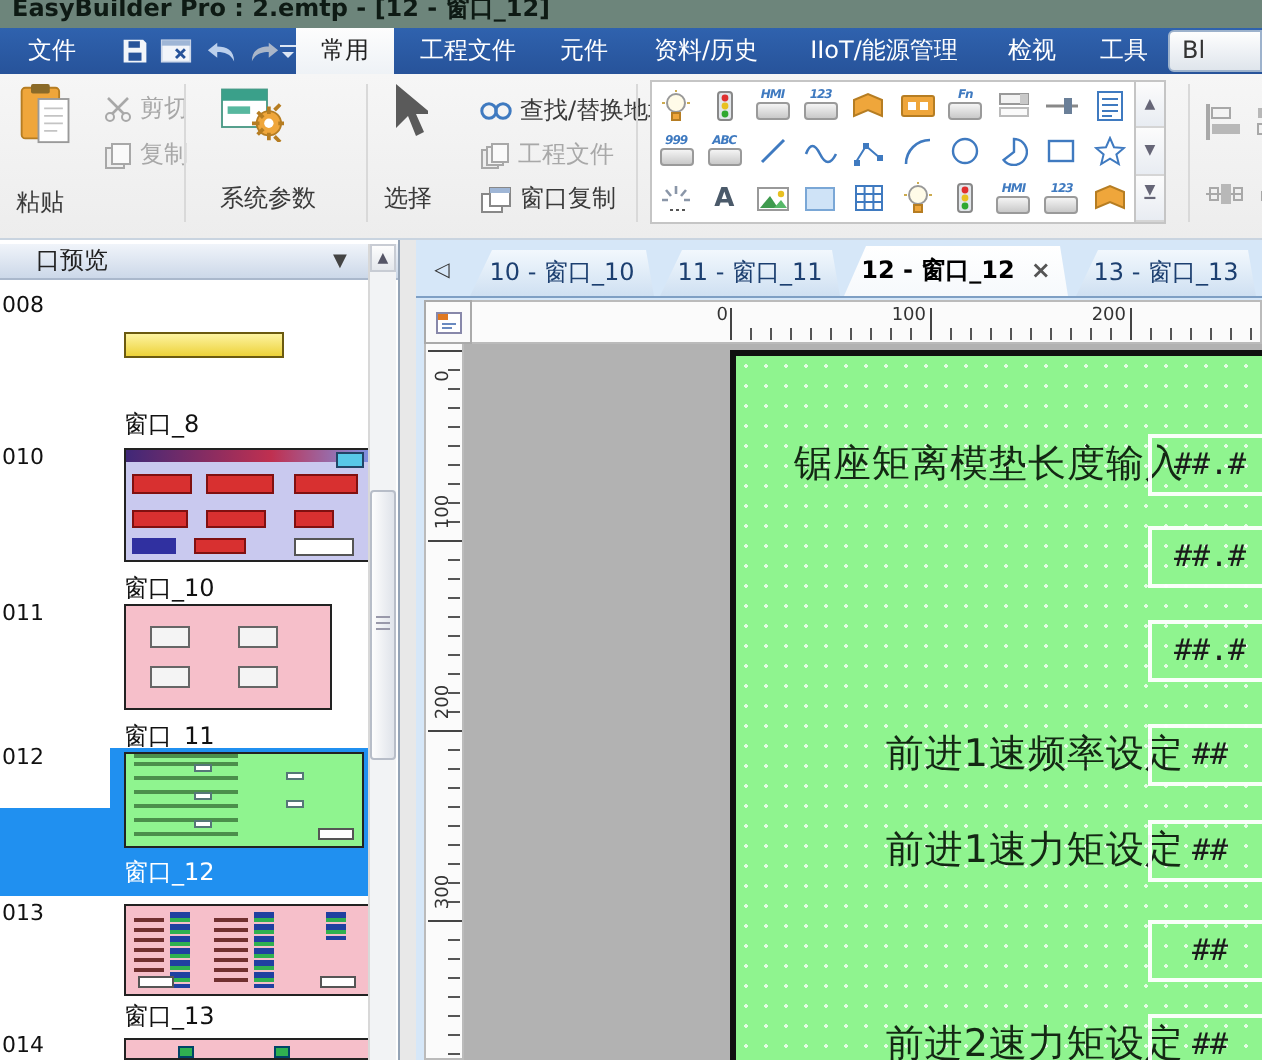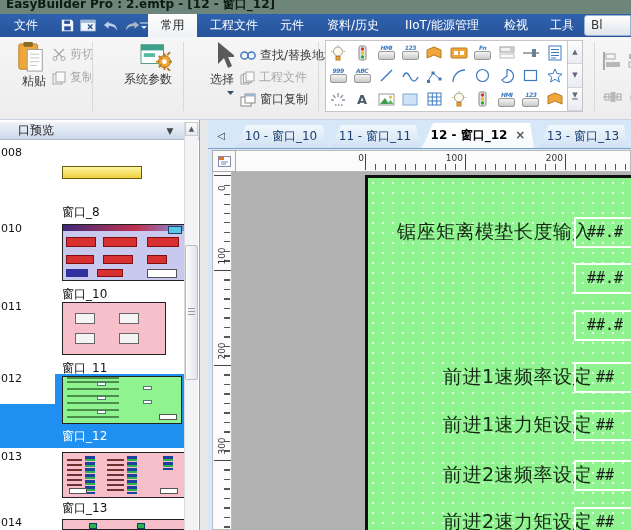--- a/index.html
+++ b/index.html
@@ -17,21 +17,21 @@
   .menuitem { position:absolute; top:0; height:23px; line-height:23px; color:#fff; font-size:12px; text-align:center; }
   .mtab.active { background:linear-gradient(#fdfdfd,#eef2f6); color:#222; }
   .qat { position:absolute; top:3px; width:18px; height:17px; display:flex; align-items:center; justify-content:center; }
   #blbtn { position:absolute; left:584px; top:1px; width:47px; height:21px; background:linear-gradient(#fefefe,#dfe5ec); border:1px solid #9db2cc; border-radius:3px 0 0 3px; color:#333; line-height:19px; padding-left:6px; font-size:12px; }
 
   
   #ribbon { left:0; top:37px; width:631px; height:83px; background:linear-gradient(#f6f6f6,#ededed); border-bottom:1px solid #c9d4e0; }
   .rlabel { font-size:12px; color:#3a3a3a; white-space:nowrap; }
   .rdis   { color:#a8a8a8; }
   .vsep { position:absolute; top:5px; bottom:8px; width:1px; background:#d9d9d9; }
-  .bigbtn { position:absolute; display:flex; flex-direction:column; align-items:flex-end; }
+  .bigbtn { position:absolute; display:flex; flex-direction:column; align-items:flex-start;gap:20px; }
   .smbtn { position:absolute; display:flex; align-items:center; gap:4px; height:17px; }
   .gal { position:absolute; left:325px; top:3px; width:243px; height:72px; background:#fff; border:1px solid #c5c5c5; display:grid; grid-template-columns:repeat(10,1fr); grid-template-rows:repeat(3,1fr); }
   .gcell { display:flex; align-items:center; justify-content:center; overflow:hidden; }
   .galscroll { position:absolute; left:568px; top:3px; width:15px; height:72px; border:1px solid #c5c5c5; border-left:none; display:flex; flex-direction:column; }
   .galscroll > span { flex:1; background:linear-gradient(#fcfcfc,#e8ecf2); border-bottom:1px solid #d5d5d5; color:#667; font-size:7px; display:flex; align-items:center; justify-content:center; }
   .gkey { display:flex; flex-direction:column; align-items:center; line-height:1; }
   .klbl { font-size:6px; font-weight:bold; color:#3f7ac0; letter-spacing:-0.5px; }
   .kbase { width:17px; height:9px; background:linear-gradient(#f4f4f4,#c9c9c9); border:1px solid #9a9a9a; border-radius:2px; }
   .alnbtn { position:absolute; width:24px; height:24px; display:flex; align-items:center; justify-content:center; }
 
@@ -553,21 +553,20 @@
               <span class="cval">##</span>
             </span>
           </div>
         <div class="crow" style="top:232px;">
             <span class="clabel">前进1速力矩设定</span>
             <span class="cbox">
               <span class="cval">##</span>
             </span>
           </div>
         <div class="crow" style="top:282px;">
-            <span class="clabel">前进2速频率设定</span>
             <span class="cbox">
               <span class="cval">##</span>
             </span>
           </div>
         <div class="crow" style="top:329px;">
             <span class="clabel">前进2速力矩设定</span>
             <span class="cbox">
               <span class="cval">##</span>
             </span>
           </div>

